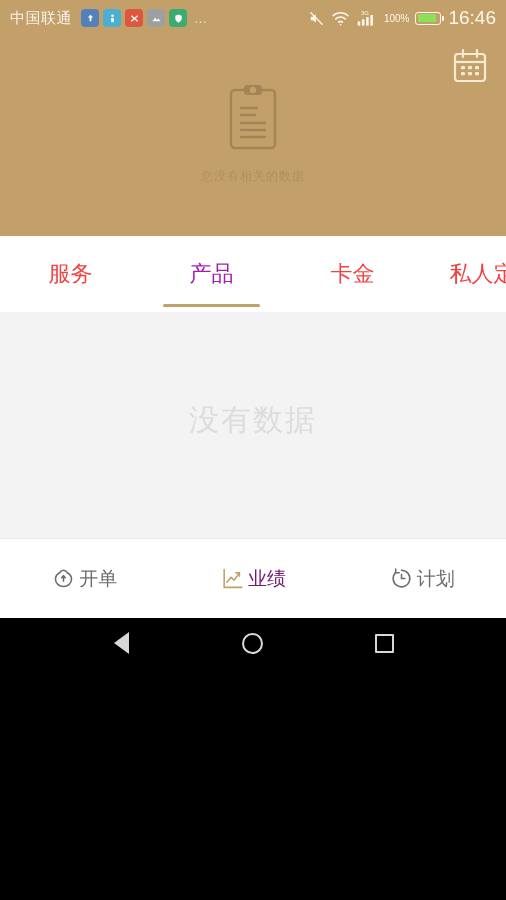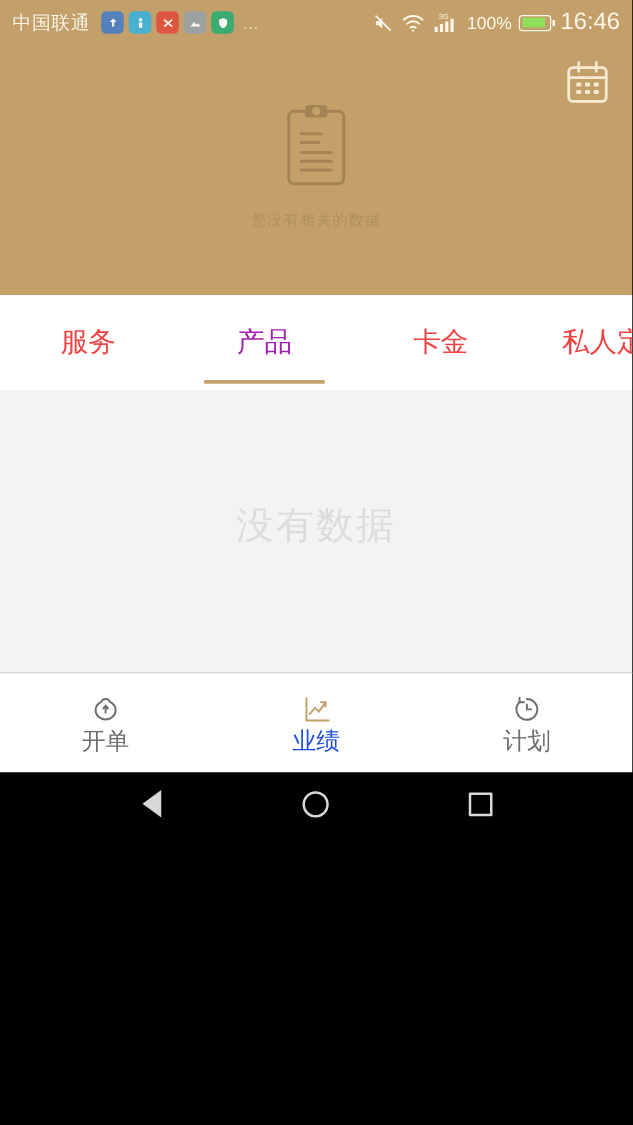--- a/index.html
+++ b/index.html
@@ -37,21 +37,21 @@
   .sb-badge.b2{background:#3fb3d8;}
   .sb-badge.b3{background:#e0503c;}
   .sb-badge.b4{background:#9aa0a6;}
   .sb-badge.b5{background:#2fae72;}
   .sb-more { font-size:13px; color:#efe0c4; margin-left:3px; letter-spacing:1px; }
   .sb-right {
     margin-left:auto; display:flex; align-items:center; gap:6px;
     color:#fdf6ea; font-size:14px;
   }
   .sb-right svg { display:block; }
-  .sb-pct { font-size:14px; }
+  .sb-pct { font-size:10px; }
   .sb-batt {
     width:26px; height:13px; border:1.5px solid #fdf6ea; border-radius:3px;
     position:relative; display:flex; align-items:center; padding:1.5px;
   }
   .sb-batt::after {
     content:""; position:absolute; right:-4px; top:3px;
     width:2.5px; height:5px; background:#fdf6ea; border-radius:0 1px 1px 0;
   }
   .sb-batt > i { display:block; height:100%; width:88%; background:#8ee05a; border-radius:1px; }
   .sb-time { font-size:19px; margin-left:1px; }
@@ -113,26 +113,26 @@
 
   
   .bottomnav {
     flex:0 0 80px; height:80px;
     background:#ffffff;
     border-top:1px solid #ececec;
     display:flex; align-items:center;
   }
   .nav-item {
     flex:1 1 0; height:100%;
-    display:flex; flex-direction:column;
+    display:flex; flex-direction:row;
     align-items:center; justify-content:center;
     gap:3px;
     color:#6d6d6d;
   }
-  .nav-item.active { color:#1d4ed8; }
+  .nav-item.active { color:#701a75; }
   .nav-ico { height:26px; display:flex; align-items:center; justify-content:center; }
   .nav-label { font-size:19px; line-height:1; }
 
   
   .sysbar {
     flex:0 0 50px; height:50px;
     background:#000;
     display:flex; align-items:center; justify-content:space-around;
     padding:0 56px;
   }

